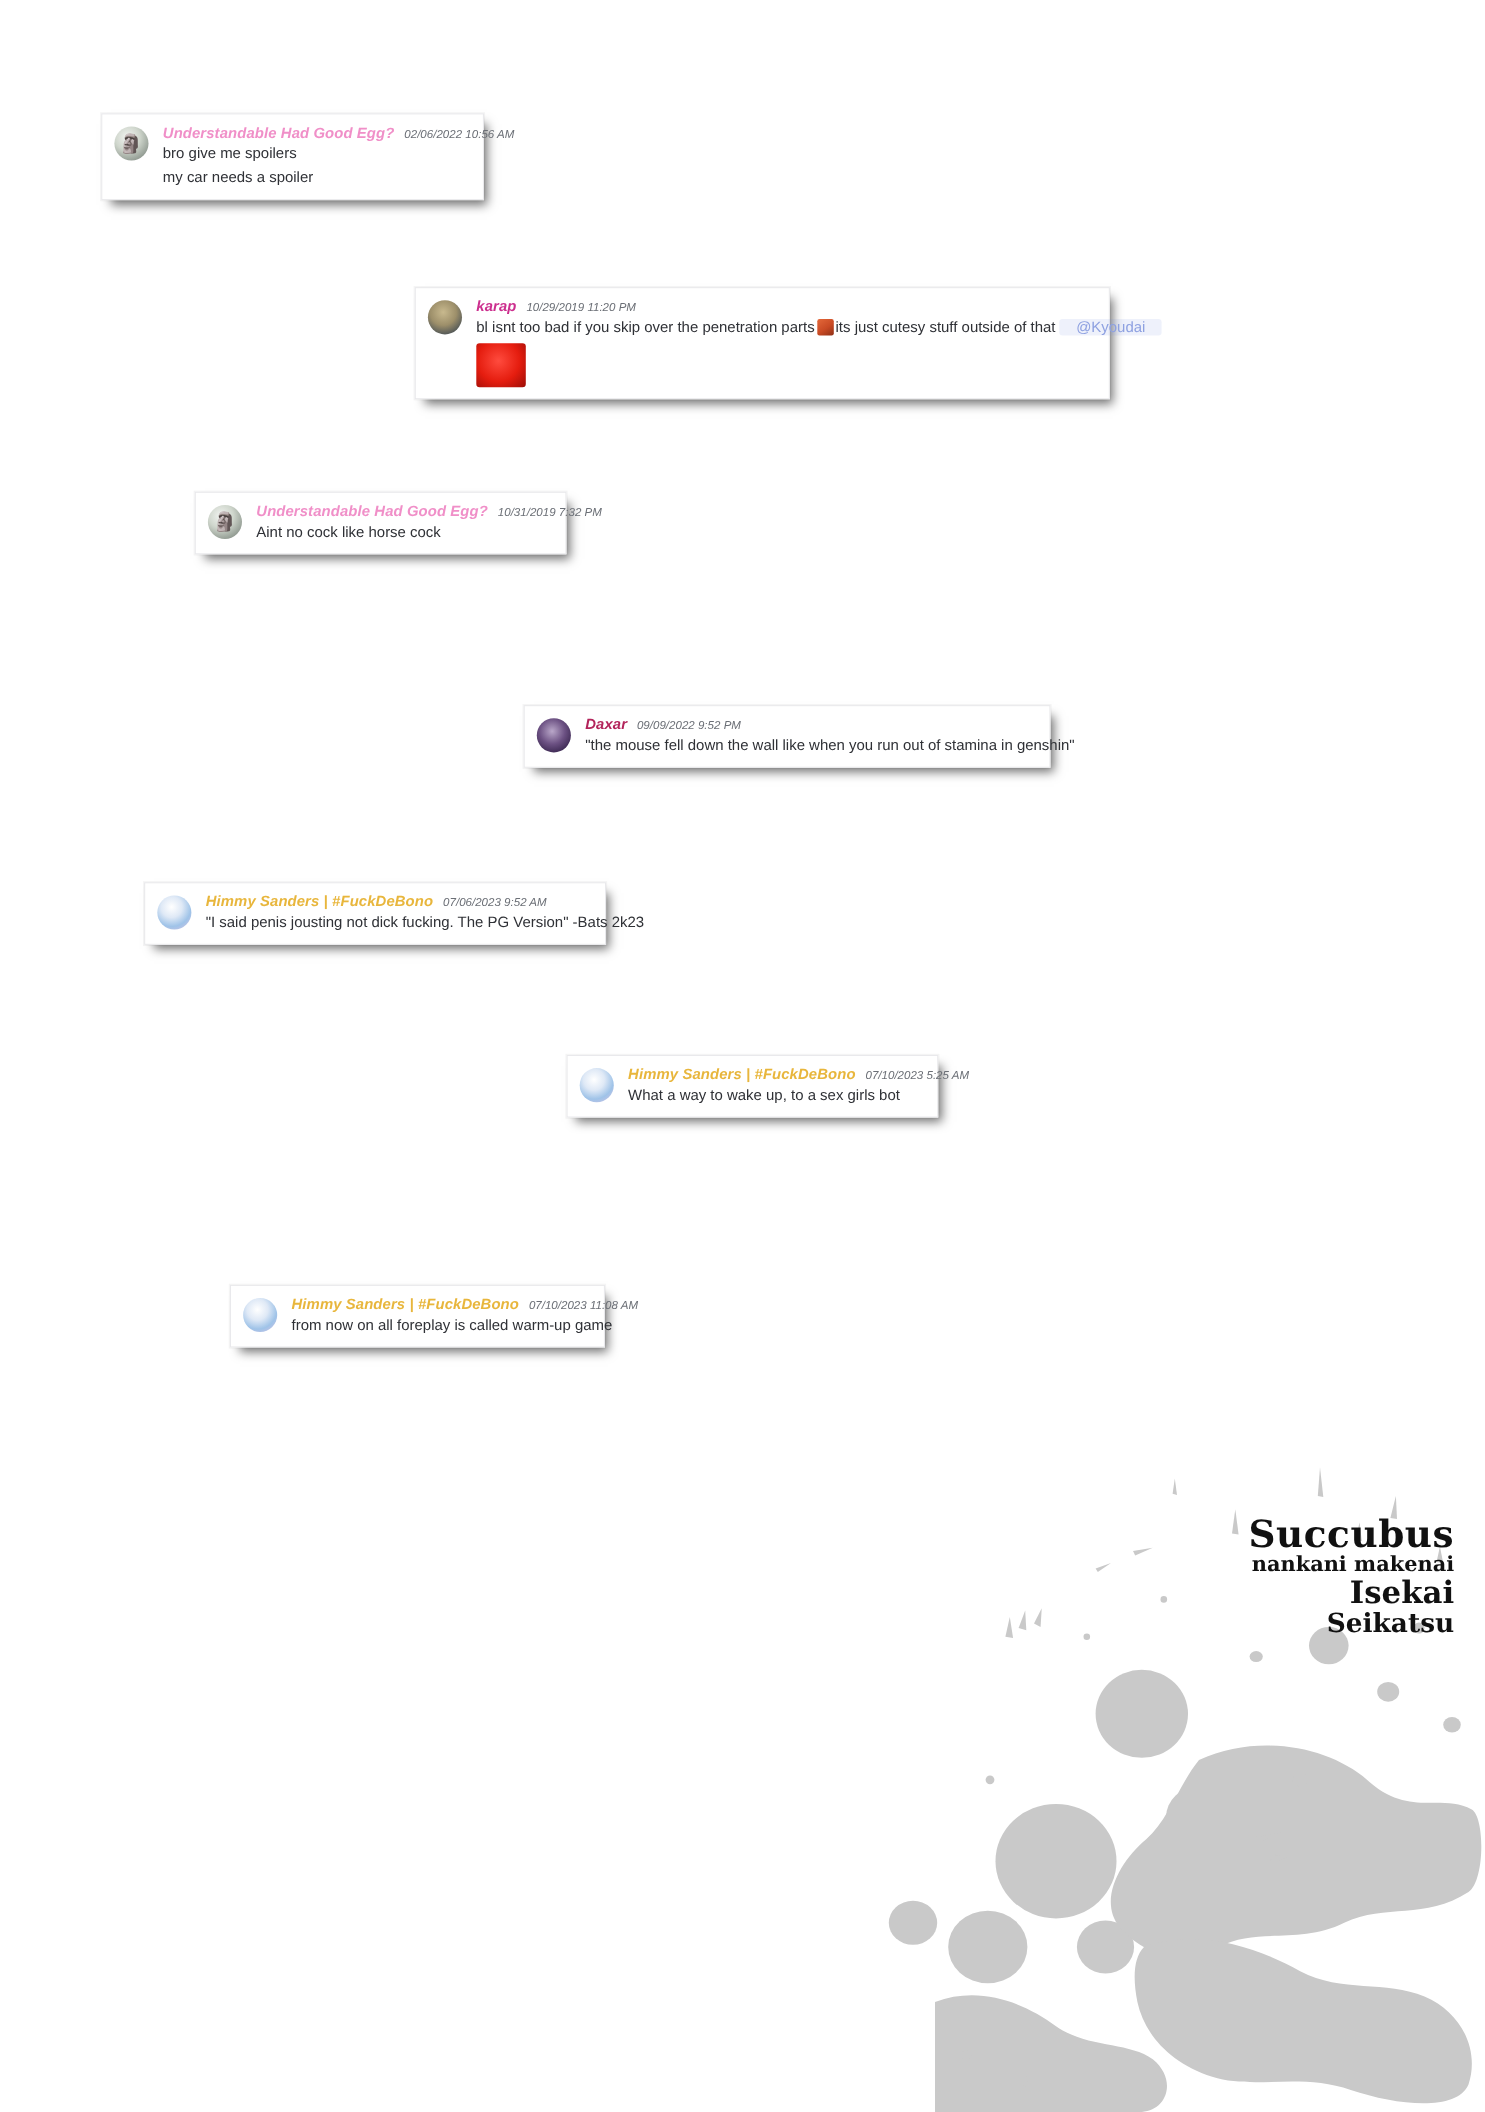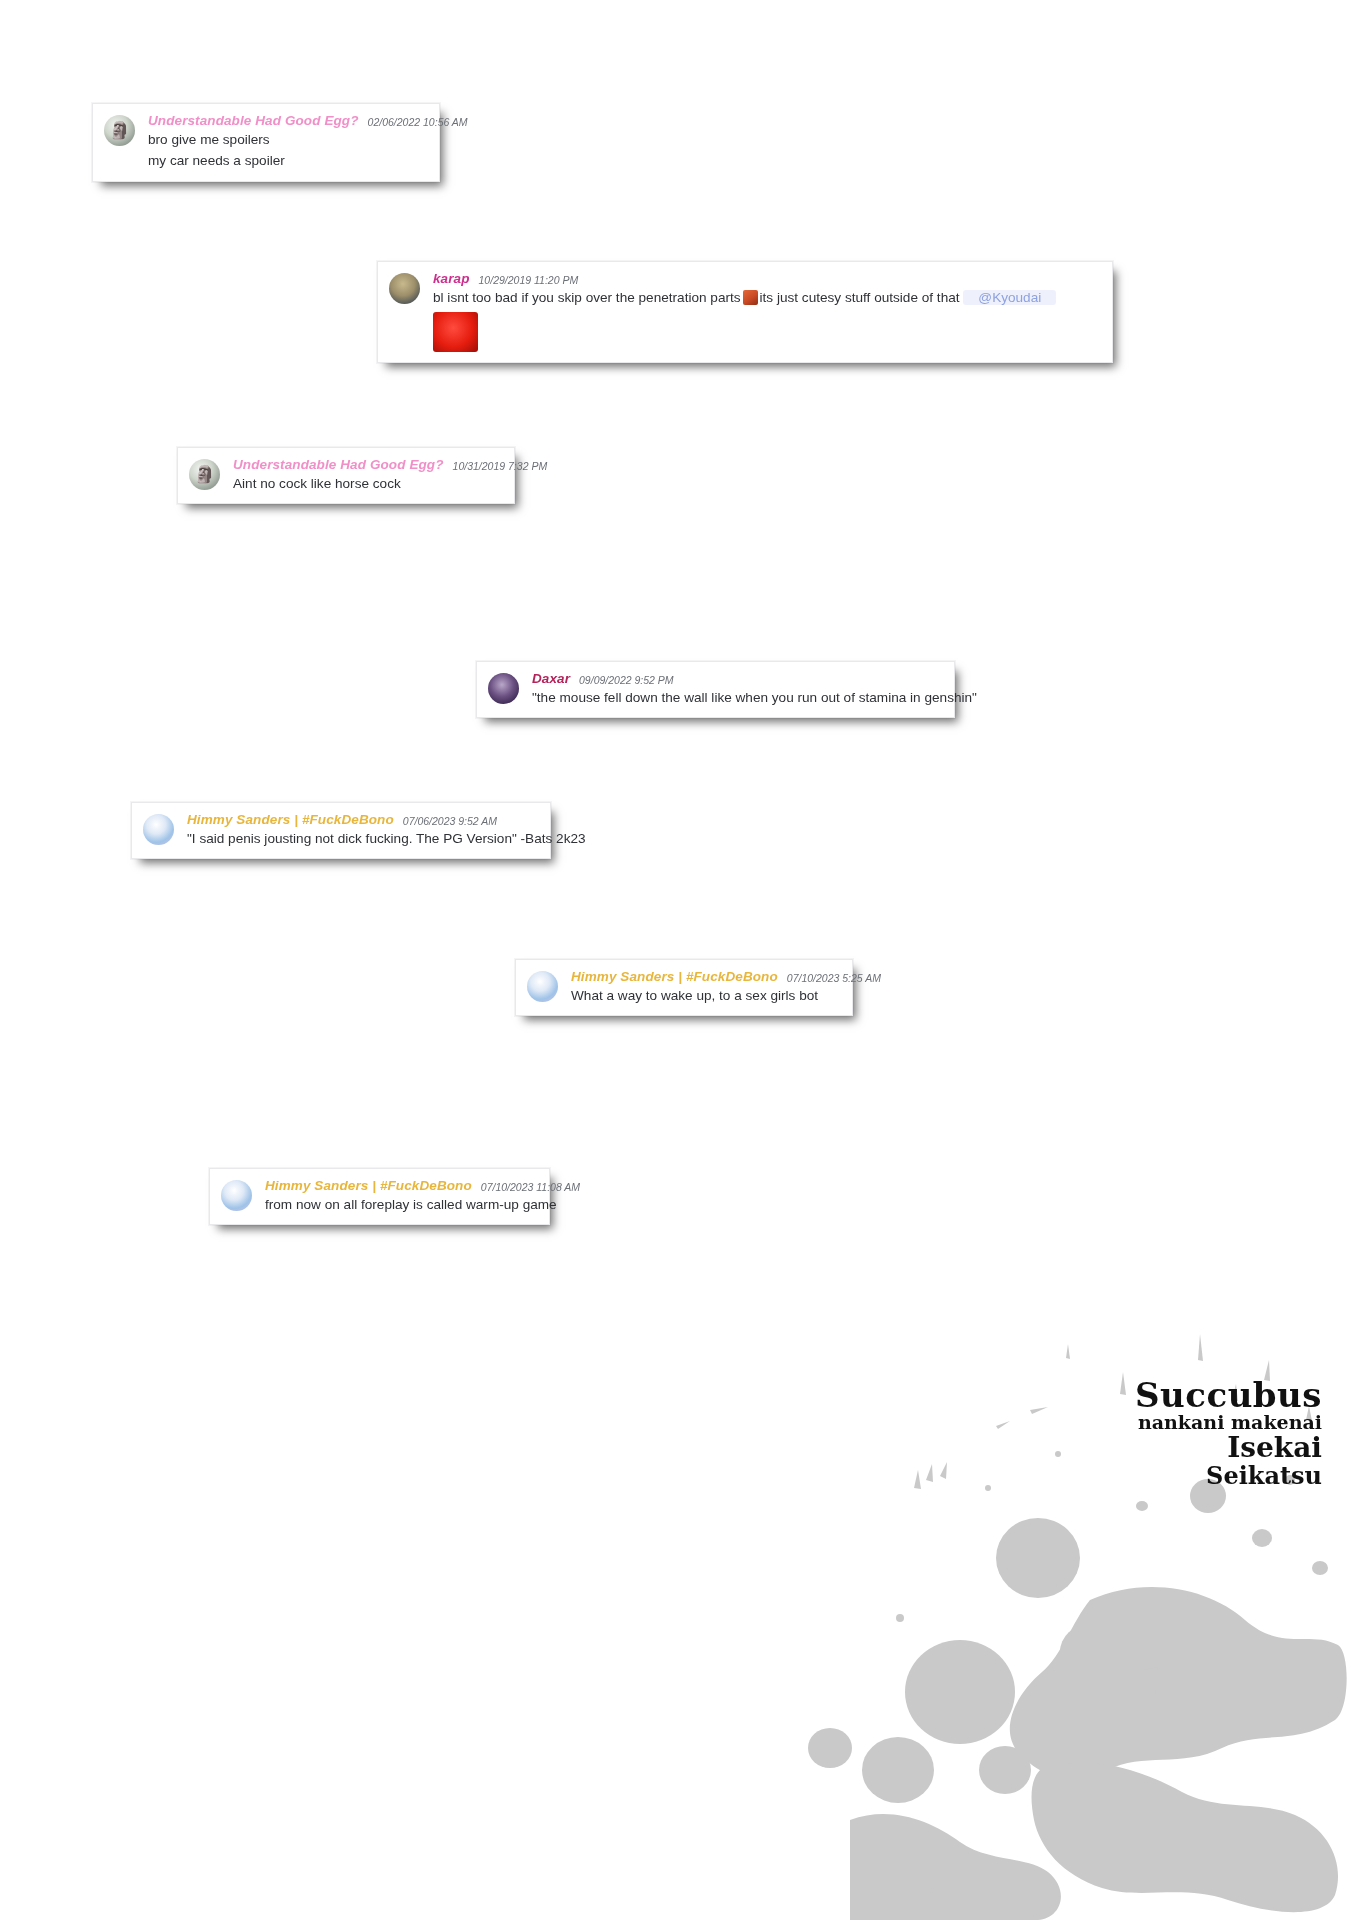--- a/index.html
+++ b/index.html
@@ -75,23 +75,23 @@
     border-radius:2px;margin:0 2px;
     background:linear-gradient(145deg,#e4683a 0%,#c94a24 55%,#8e2f16 100%);
   }
   .emoji-big{
     display:block;width:45px;height:40px;margin-top:5px;border-radius:3px;
     background:radial-gradient(circle at 45% 40%, #ff4b3e 0%, #e51d0f 55%, #9c0d06 100%);
   }
 
   
   #msg-1{left:92px;  top:103px;  width:348px;}
-  #msg-2{left:377px; top:261px;  width:736px;}
+  #msg-2{left:377px; top:261px;  width:632px;}
   #msg-3{left:177px; top:447px;  width:338px;}
-  #msg-4{left:476px; top:641px;  width:479px;margin-top:20px;}
+  #msg-4{left:476px; top:641px;  width:479px;}
   #msg-5{left:131px; top:802px;  width:420px;}
   #msg-6{left:515px; top:959px;  width:338px;}
   #msg-7{left:209px; top:1168px; width:341px;}
 </style>
 </head>
 <body>
 
 <div id="splatter-layer">
   <svg viewBox="0 0 560 620" xmlns="http://www.w3.org/2000/svg" aria-hidden="true">
     <g fill="#c9c9c9">

